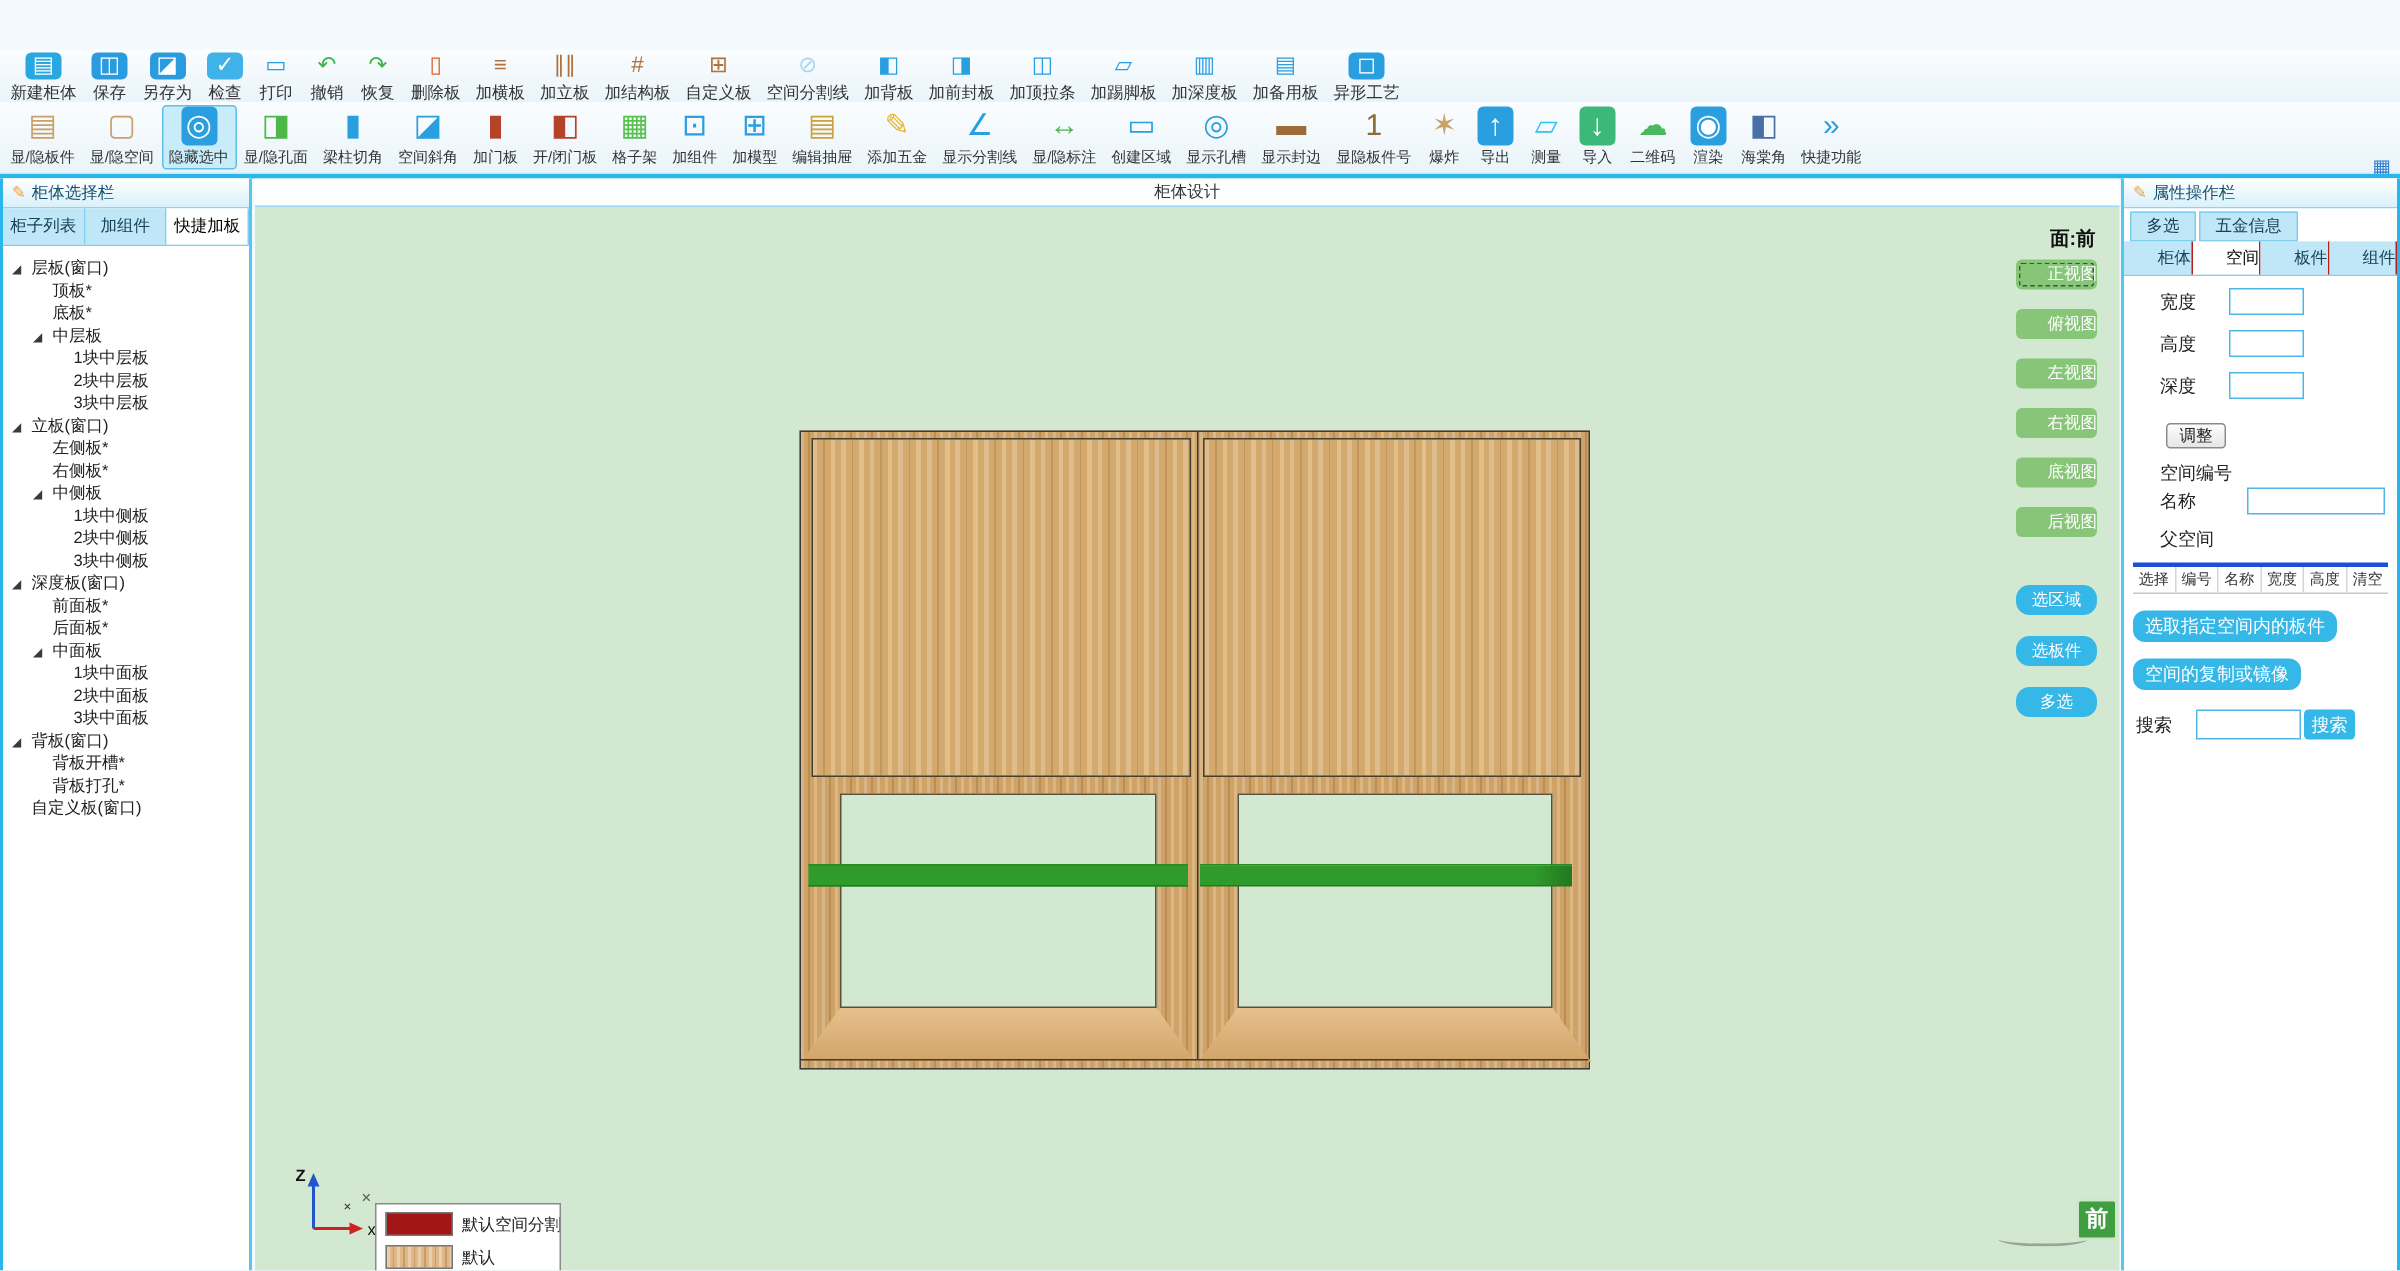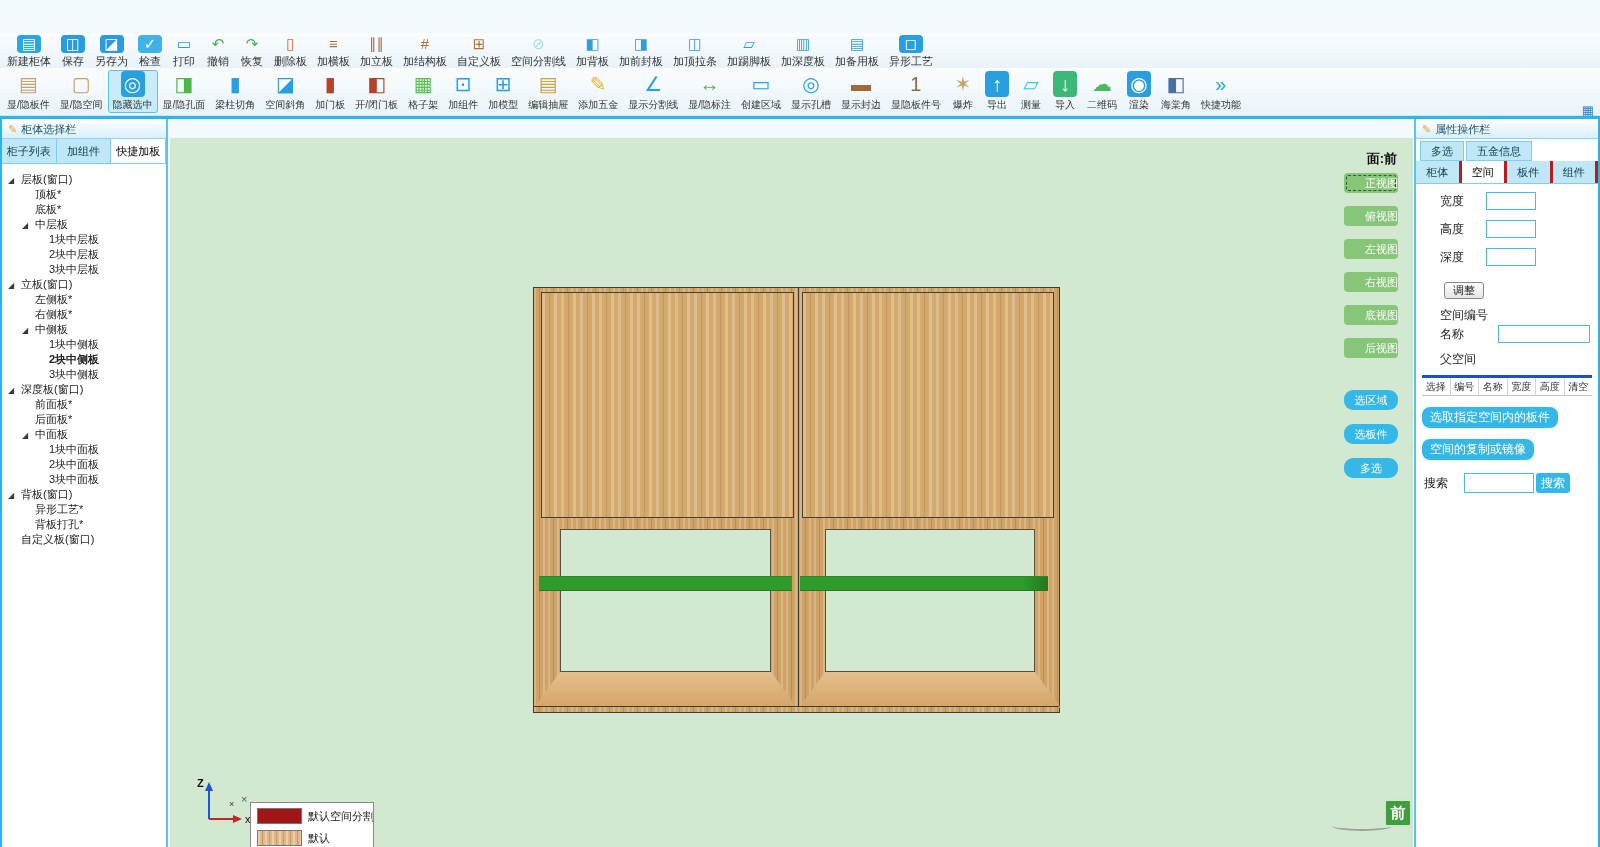--- a/index.html
+++ b/index.html
@@ -125,22 +125,22 @@
   .giz-shadow { position:absolute; left:1162px; top:683px; width:60px; height:10px;
     border-bottom:2px solid #9aa39a; border-radius:50%; }
 
   
   .rpanel { position:absolute; left:1414px; top:119px; width:186px; height:728px;
     background:#fff; border-left:2px solid #55c6ee; border-right:2px solid #29b6ea; }
   .rtabs1 { display:flex; height:22px; padding:2px 0 0 4px; background:#fff; }
   .rtab1 { padding:0 10px; font-size:11px; line-height:19px; color:#14425a;
     background:#bfe7f7; border:1px solid #7fcef0; margin-right:2px; }
   .rtabs2 { display:flex; height:23px; border-bottom:1px solid #7fcef0; background:#ddf2fb; }
-  .rtab2 { flex:1; text-align:center; font-size:11px; line-height:23px; color:#14425a;
-    background:#bfe7f7; border-right:3px solid #b91c1c; }
+  .rtab2 { flex:1; text-align:right; font-size:11px; line-height:23px; color:#14425a;
+    background:#bfe7f7; border-right:1px solid #b91c1c; }
   .rtab2.on { background:#fff; color:#000; }
   .rbody { padding:8px 6px 0 6px; font-size:12px; color:#222; }
   .frow { display:flex; align-items:center; height:18px; margin-bottom:10px; padding-left:18px; }
   .frow label { width:46px; }
   .inp { width:50px; height:18px; border:1px solid #4db8e8; background:#fff; font-size:11px; padding:0 2px; }
   .adj { margin:6px 0 0 22px; width:40px; height:17px; font-size:11px; color:#222;
     background:linear-gradient(180deg,#fdfdfd,#e6e6e6); border:1px solid #8a8a8a; border-radius:3px; }
   .slbl { margin:8px 0 0 18px; height:14px; }
   .nrow { display:flex; align-items:center; margin:4px 0 0 18px; }
   .nrow label { width:58px; }
@@ -464,21 +464,21 @@
         </div>
 
         <div class="trow" style="padding-left: 20px;">
           <span class="tw">◢</span><span>中侧板</span>
         </div>
 
         <div class="trow" style="padding-left: 34px;">
           <span class="tw"></span><span>1块中侧板</span>
         </div>
 
-        <div class="trow" style="padding-left: 34px; font-weight: bold;">
+        <div class="trow" style="padding-left: 34px;">
           <span class="tw"></span><span>2块中侧板</span>
         </div>
 
         <div class="trow" style="padding-left: 34px;">
           <span class="tw"></span><span>3块中侧板</span>
         </div>
 
         <div class="trow" style="padding-left: 6px;">
           <span class="tw">◢</span><span>深度板(窗口)</span>
         </div>
@@ -505,34 +505,35 @@
 
         <div class="trow" style="padding-left: 34px;">
           <span class="tw"></span><span>3块中面板</span>
         </div>
 
         <div class="trow" style="padding-left: 6px;">
           <span class="tw">◢</span><span>背板(窗口)</span>
         </div>
 
         <div class="trow" style="padding-left: 20px;">
-          <span class="tw"></span><span>异形工艺*</span>
+          <span class="tw"></span><span>背板开槽*</span>
         </div>
 
         <div class="trow" style="padding-left: 20px;">
           <span class="tw"></span><span>背板打孔*</span>
         </div>
 
         <div class="trow" style="padding-left: 6px;">
           <span class="tw"></span><span>自定义板(窗口)</span>
         </div>
       </div>
   </div>
 
   <div class="canvas">
+    <div class="chead">柜体设计</div>
     <div class="cgreen">
 
 
       <div class="face-lbl">面:前</div>
 
       <div class="vbtns">
 
           <div class="vbtn focus">正视图</div>
 
           <div class="vbtn">俯视图</div>

